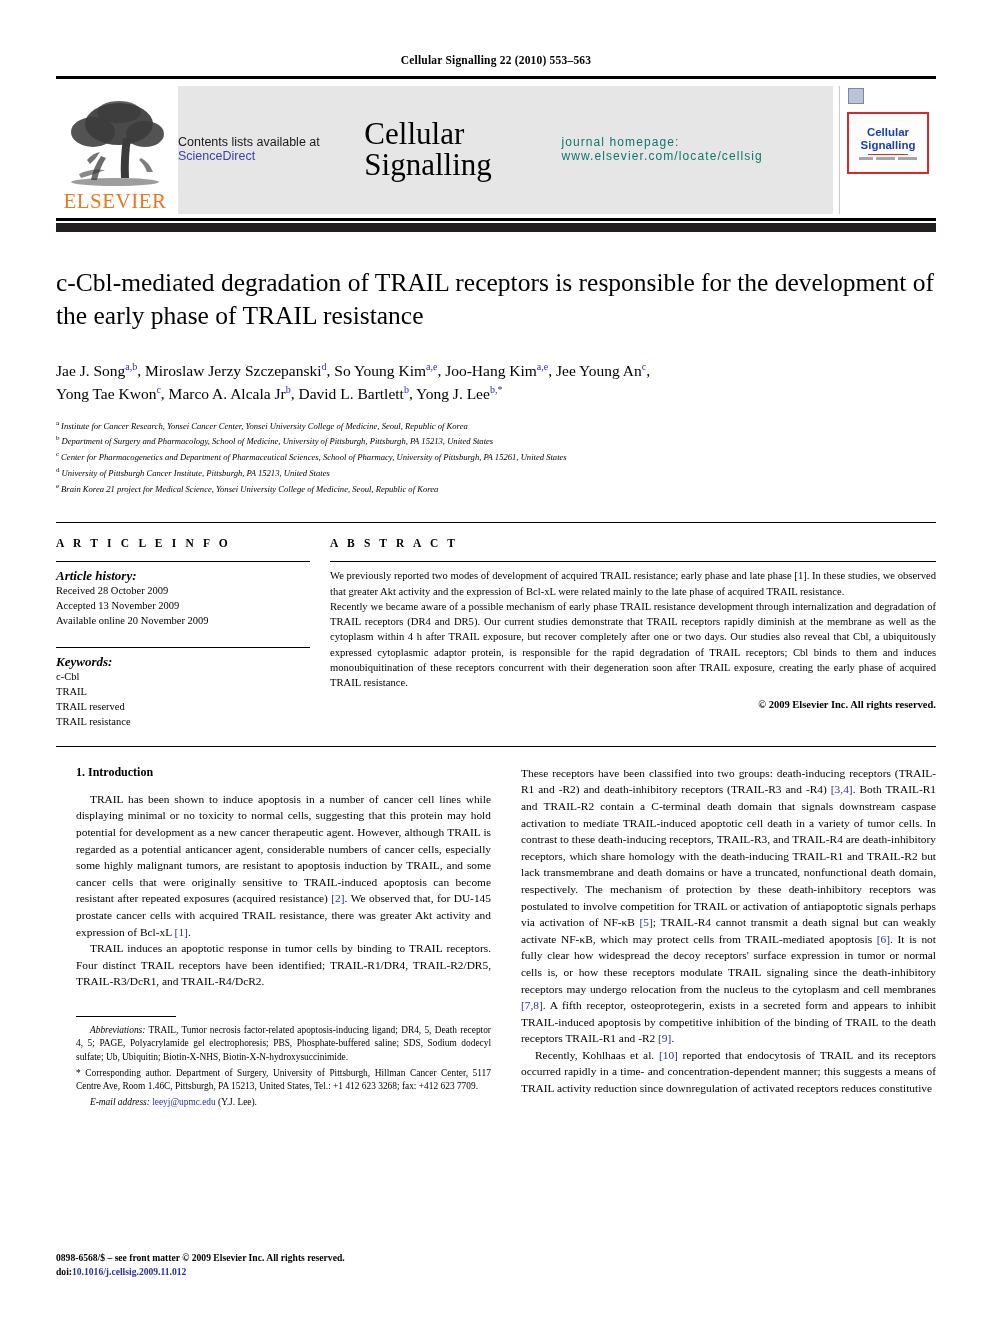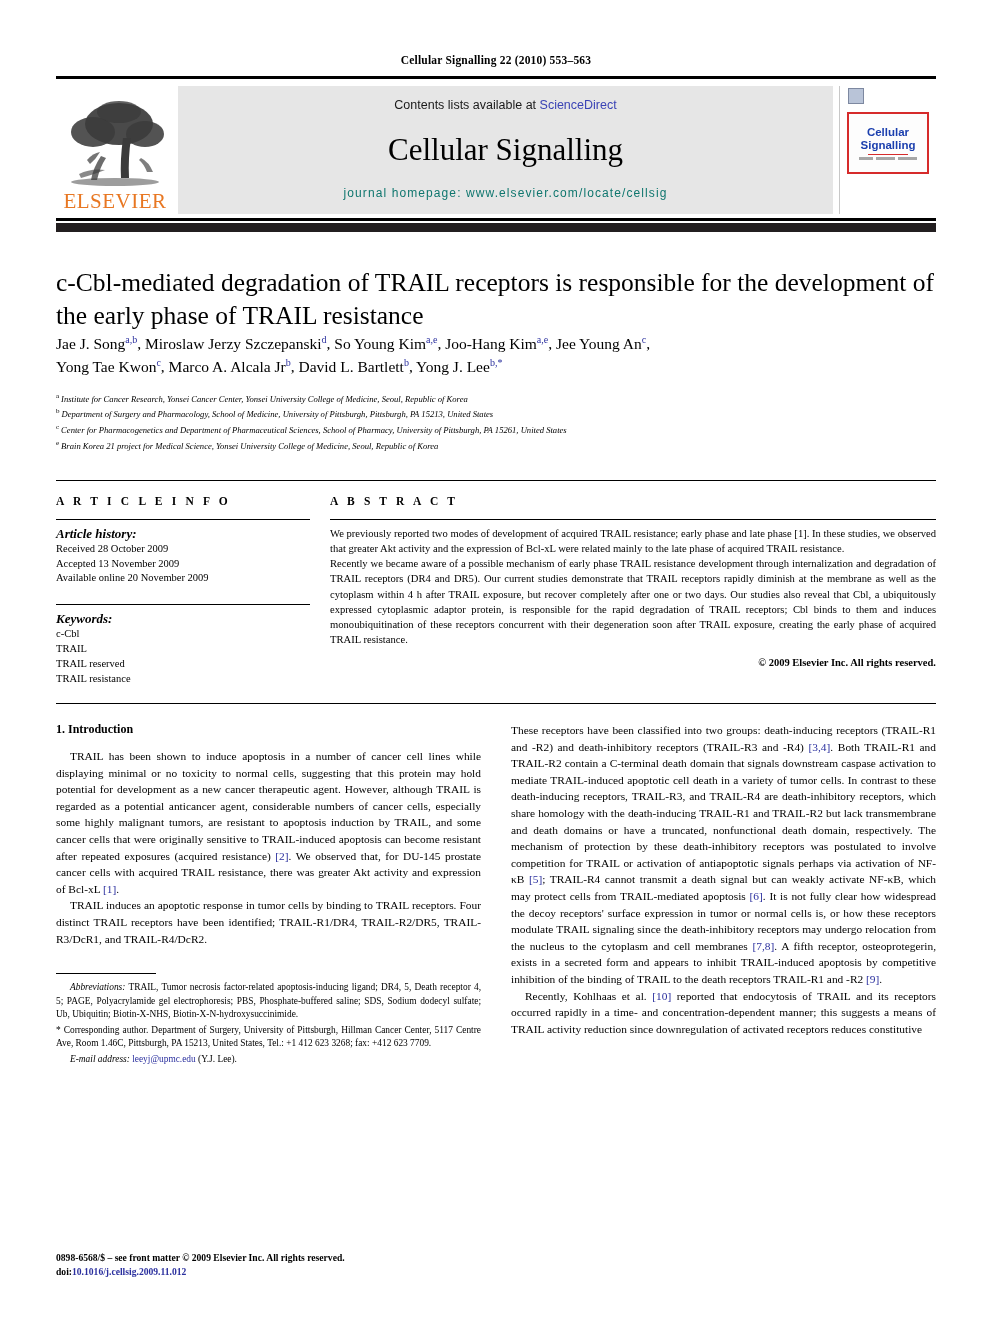--- a/index.html
+++ b/index.html
@@ -57,21 +57,21 @@
     font-size: 21px;
     letter-spacing: .5px;
     line-height: 1;
     margin-top: 1px;
   }
   .masthead-center {
     flex: 1 1 auto;
     background: #e6e6e6;
     margin: 0 6px 0 4px;
     display: flex;
-    flex-direction: column;
+    flex-direction: row;
     align-items: center;
     justify-content: space-between;
     padding: 12px 0 14px 0;
   }
   .contents-line {
     font-family: "Liberation Sans", sans-serif;
     font-size: 12.5px;
     color: #1a1a1a;
   }
   .contents-line .sd-link { color: #3a43b5; }
@@ -144,21 +144,21 @@
   .title-block { padding-top: 34px; }
   .art-title {
     font-size: 25.5px;
     line-height: 1.30;
     font-weight: normal;
     margin: 0;
   }
   .authors {
     font-size: 15.5px;
     line-height: 1.45;
-    margin-top: 1px;
+    margin-top: 28px;
   }
   .authors sup { color: #2a2f9e; font-size: 10px; }
   .authors .star { color: #2a2f9e; }
 
   .affils {
     margin-top: 12px;
     font-size: 8.6px;
     font-style: italic;
     line-height: 1.62;
   }
@@ -213,20 +213,21 @@
   .after-abstract-rule {
     border-bottom: 1px solid #000;
     margin-top: 16px;
   }
 
   
   .body-cols {
     margin-top: 18px;
     display: flex;
     gap: 30px;
+    margin-left: 20px;
   }
   .bcol { flex: 1 1 0; width: 0; }
   .sec-title {
     font-size: 12px;
     font-weight: bold;
     margin: 0 0 11px 0;
   }
   .bodytext {
     font-size: 11.4px;
     line-height: 1.455;
@@ -325,20 +326,21 @@
       <span><span>Yong Tae Kwon</span><sup>c</sup></span>,
       <span><span>Marco A. Alcala Jr</span><sup>b</sup></span>,
       <span><span>David L. Bartlett</span><sup>b</sup></span>,
       <span><span>Yong J. Lee</span><sup class="star">b,*</sup></span>
     </div>
 
     <div class="affils">
       <div><span class="marker">a</span><span>Institute for Cancer Research, Yonsei Cancer Center, Yonsei University College of Medicine, Seoul, Republic of Korea</span></div>
       <div><span class="marker">b</span><span>Department of Surgery and Pharmacology, School of Medicine, University of Pittsburgh, Pittsburgh, PA 15213, United States</span></div>
       <div><span class="marker">c</span><span>Center for Pharmacogenetics and Department of Pharmaceutical Sciences, School of Pharmacy, University of Pittsburgh, PA 15261, United States</span></div>
+      <div><span class="marker">d</span><span>University of Pittsburgh Cancer Institute, Pittsburgh, PA 15213, United States</span></div>
       <div><span class="marker">e</span><span>Brain Korea 21 project for Medical Science, Yonsei University College of Medicine, Seoul, Republic of Korea</span></div>
     </div>
   </div>
 
   <div class="info-abstract">
     <div class="col-info">
       <div class="sec-label">A R T I C L E   I N F O</div>
       <div class="info-rule"></div>
       <div class="info-head">Article history:</div>
       <div class="info-line">Received 28 October 2009</div>

